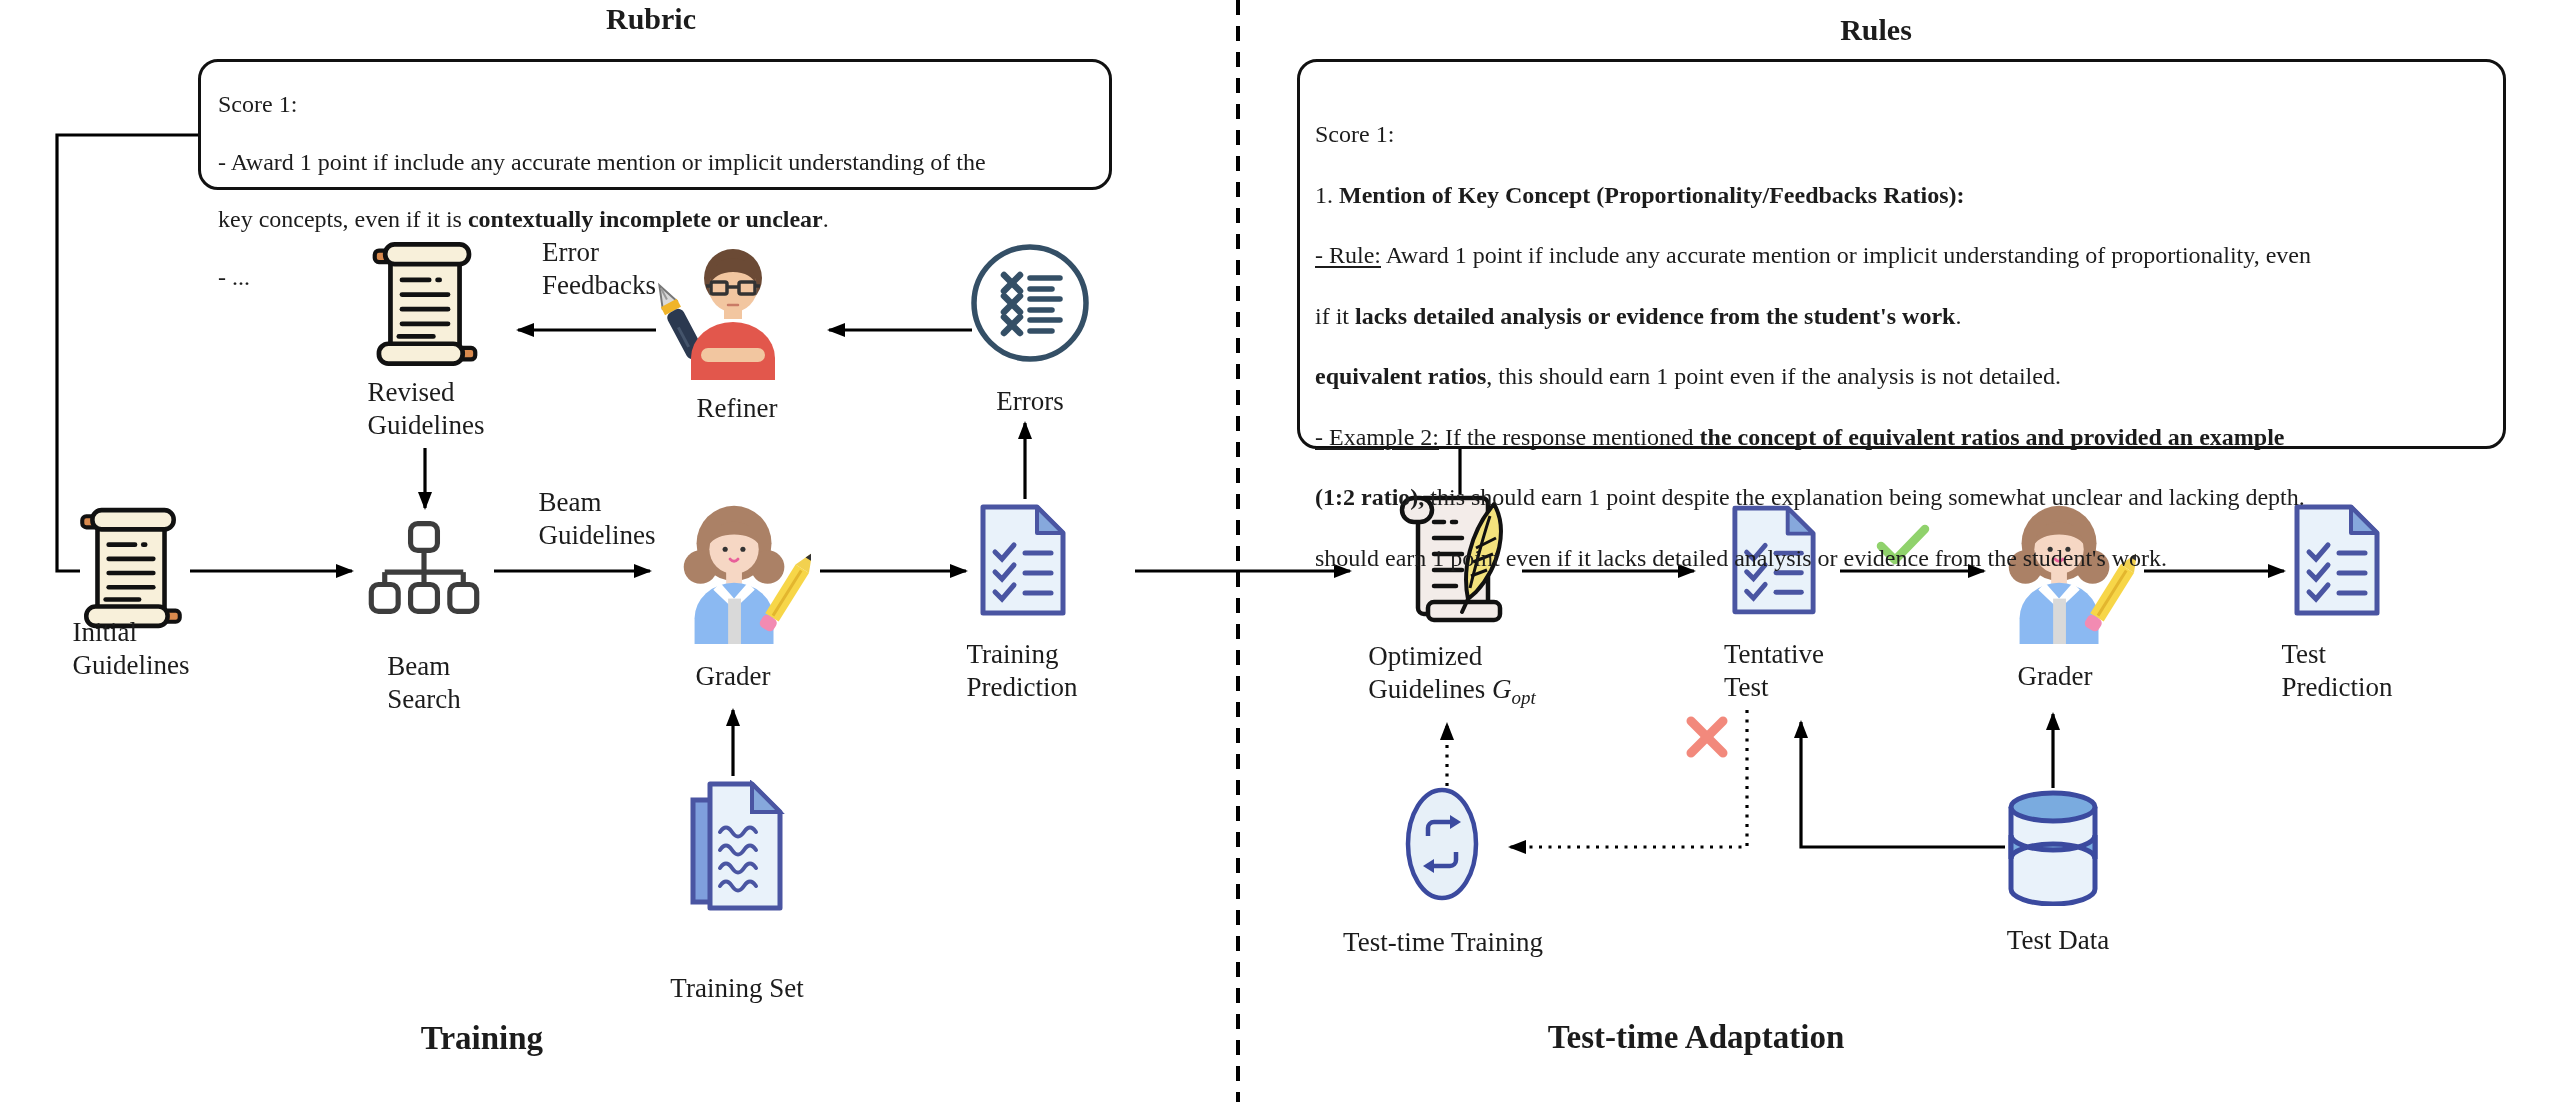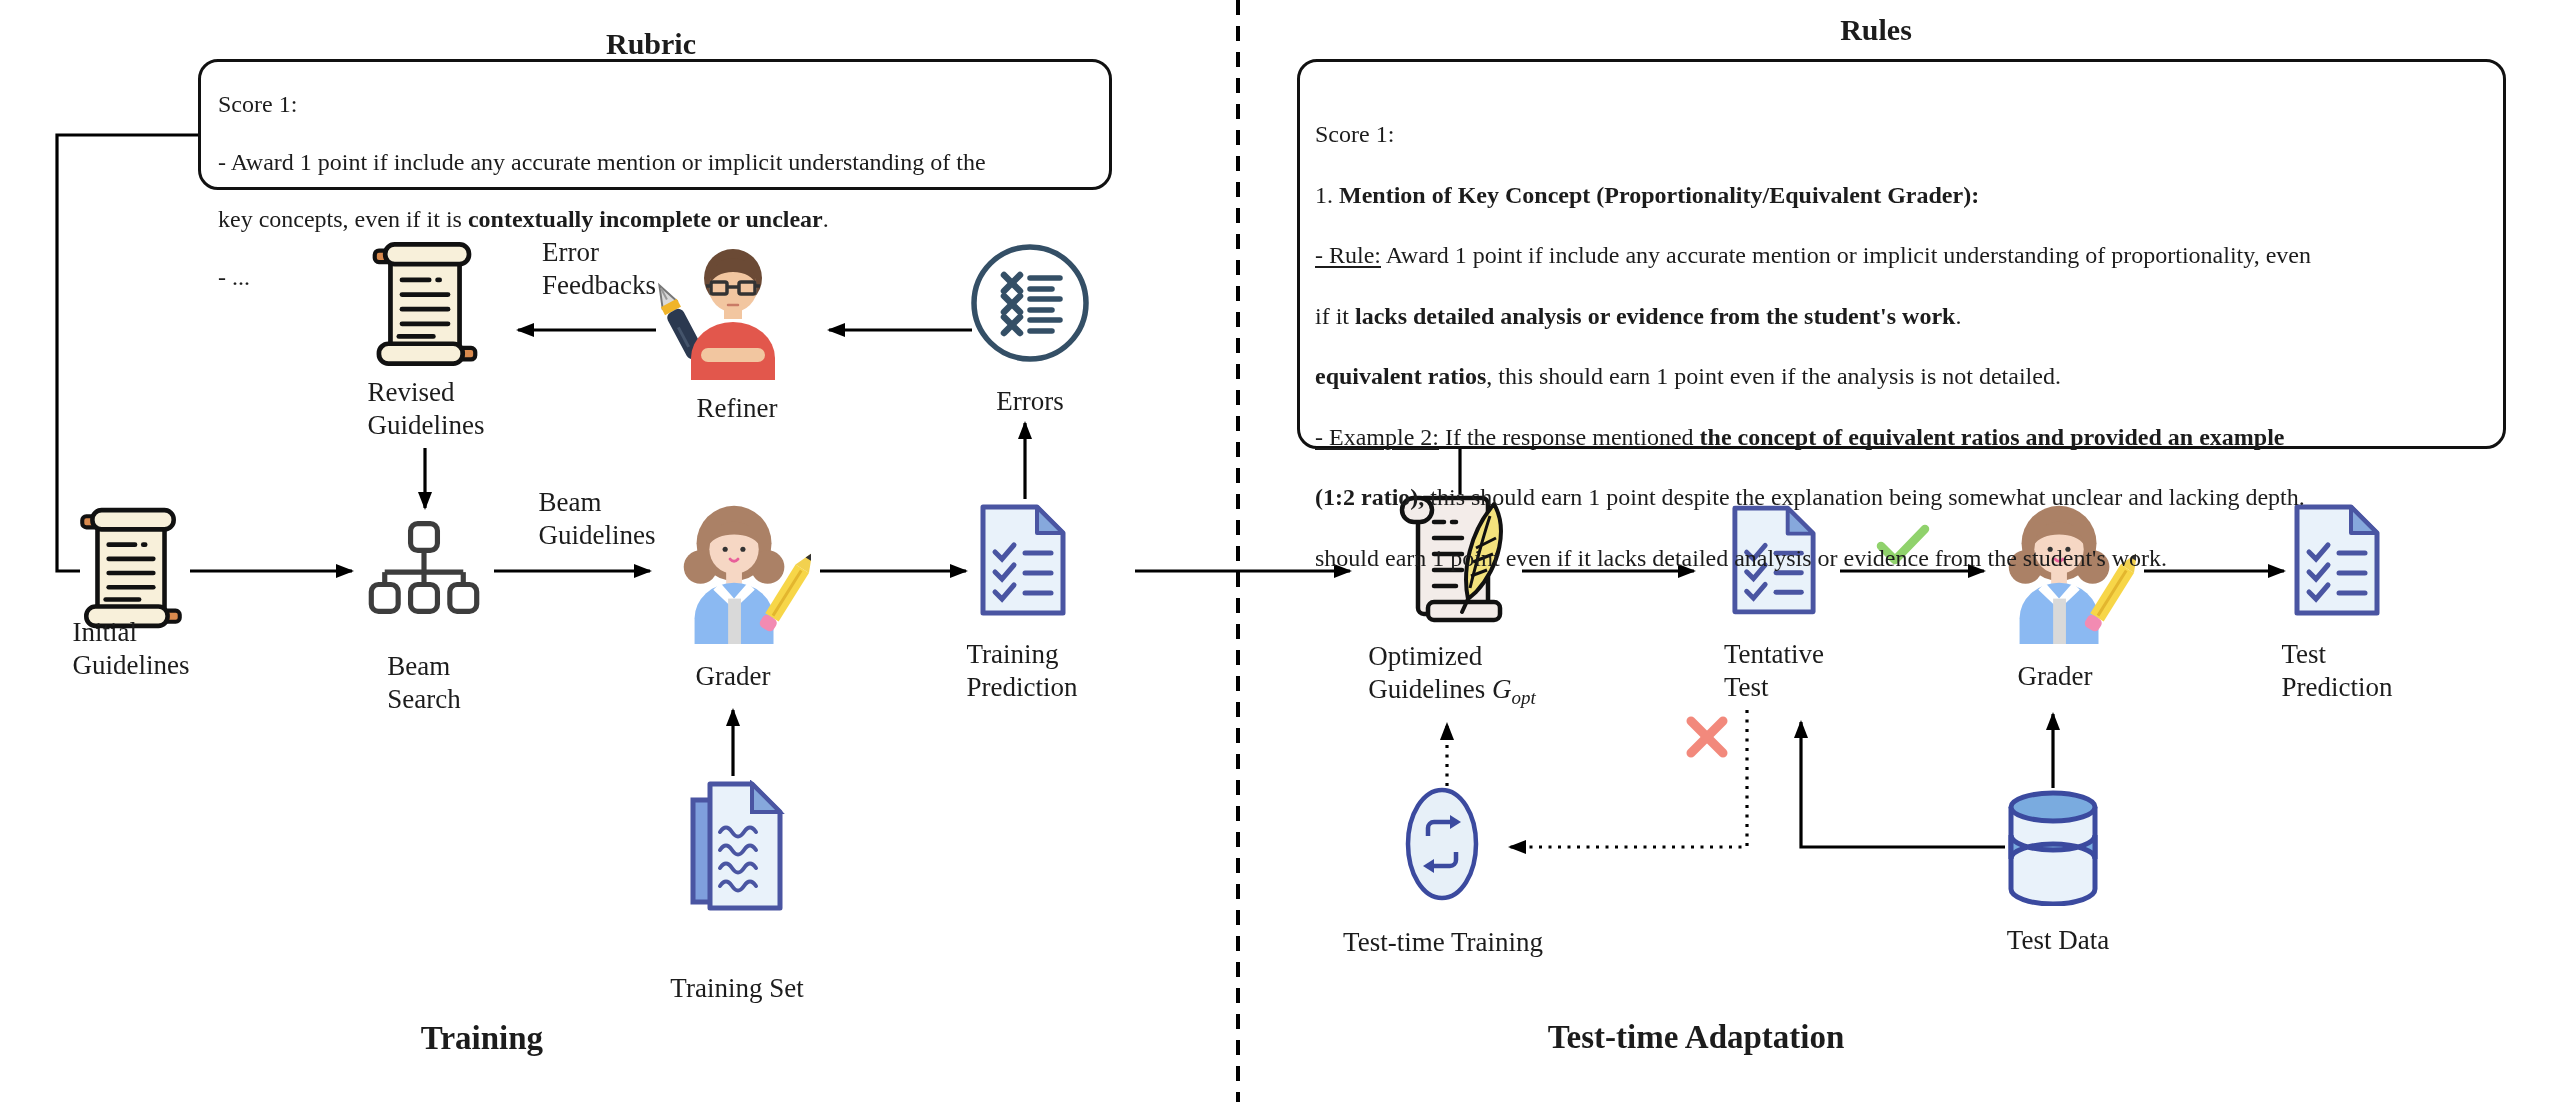--- a/index.html
+++ b/index.html
@@ -218,37 +218,37 @@
       <line x1="1522" y1="571" x2="1694" y2="571" marker-end="url(#ah)"></line>
       <line x1="1840" y1="571" x2="1984" y2="571" marker-end="url(#ah)"></line>
       <line x1="2144" y1="571" x2="2284" y2="571" marker-end="url(#ah)"></line>
       <line x1="2053" y1="788" x2="2053" y2="714" marker-end="url(#ah)"></line>
       <polyline points="2005,847 1801,847 1801,722" marker-end="url(#ah)"></polyline>
       <polyline points="1747,710 1747,847 1510,847" stroke-dasharray="3 6.5" marker-end="url(#ah)"></polyline>
       <line x1="1447" y1="786" x2="1447" y2="724" stroke-dasharray="3 6.5" marker-end="url(#ah)"></line>
     </g>
   </svg>
 
-  <div class="box-title" style="left:651px;top:27px;">Rubric</div>
+  <div class="box-title" style="left:651px;top:2px;">Rubric</div>
   <div class="box-title" style="left:1876px;top:13px;">Rules</div>
   <div class="sec-title" style="left:482px;top:1020px;">Training</div>
   <div class="sec-title" style="left:1696px;top:1019px;">Test-time Adaptation</div>
 
   <div class="round-box" style="left:198px;top:59px;width:908px;height:125px;"></div>
   <div class="box-text" id="rubric-text" style="left:218px;top:62px;">
       <div class="tline"><span>Score 1:</span></div>
       <div class="tline"><span>- Award 1 point if include any accurate mention or implicit understanding of the</span></div>
       <div class="tline"><span>key concepts, even if it is </span><span class="b">contextually incomplete or unclear</span><span>.</span></div>
       <div class="tline"><span>- ...</span></div>
     </div>
 
   <div class="round-box" style="left:1297px;top:59px;width:1203px;height:384px;"></div>
   <div class="box-text" id="rules-text" style="left:1315px;top:90px;">
       <div class="tline"><span>Score 1:</span></div>
-      <div class="tline"><span>1. </span><span class="b">Mention of Key Concept (Proportionality/Equivalent Grader):</span></div>
+      <div class="tline"><span>1. </span><span class="b">Mention of Key Concept (Proportionality/Feedbacks Ratios):</span></div>
       <div class="tline"><span class="u">- Rule:</span><span> Award 1 point if include any accurate mention or implicit understanding of proportionality, even</span></div>
       <div class="tline"><span>if it </span><span class="b">lacks detailed analysis or evidence from the student's work</span><span>.</span></div>
       <div class="tline"><span class="b">equivalent ratios</span><span>, this should earn 1 point even if the analysis is not detailed.</span></div>
       <div class="tline"><span class="u">- Example 2:</span><span> If the response mentioned </span><span class="b">the concept of equivalent ratios and provided an example</span></div>
       <div class="tline"><span class="b">(1:2 ratio),</span><span> this should earn 1 point despite the explanation being somewhat unclear and lacking depth.</span></div>
       <div class="tline"><span>should earn 1 point even if it lacks detailed analysis or evidence from the student's work.</span></div>
     </div>
 
   <svg class="icon" style="left:80px;top:504px;width:102px;height:130px;">
       <use href="#sym-scroll"></use>

